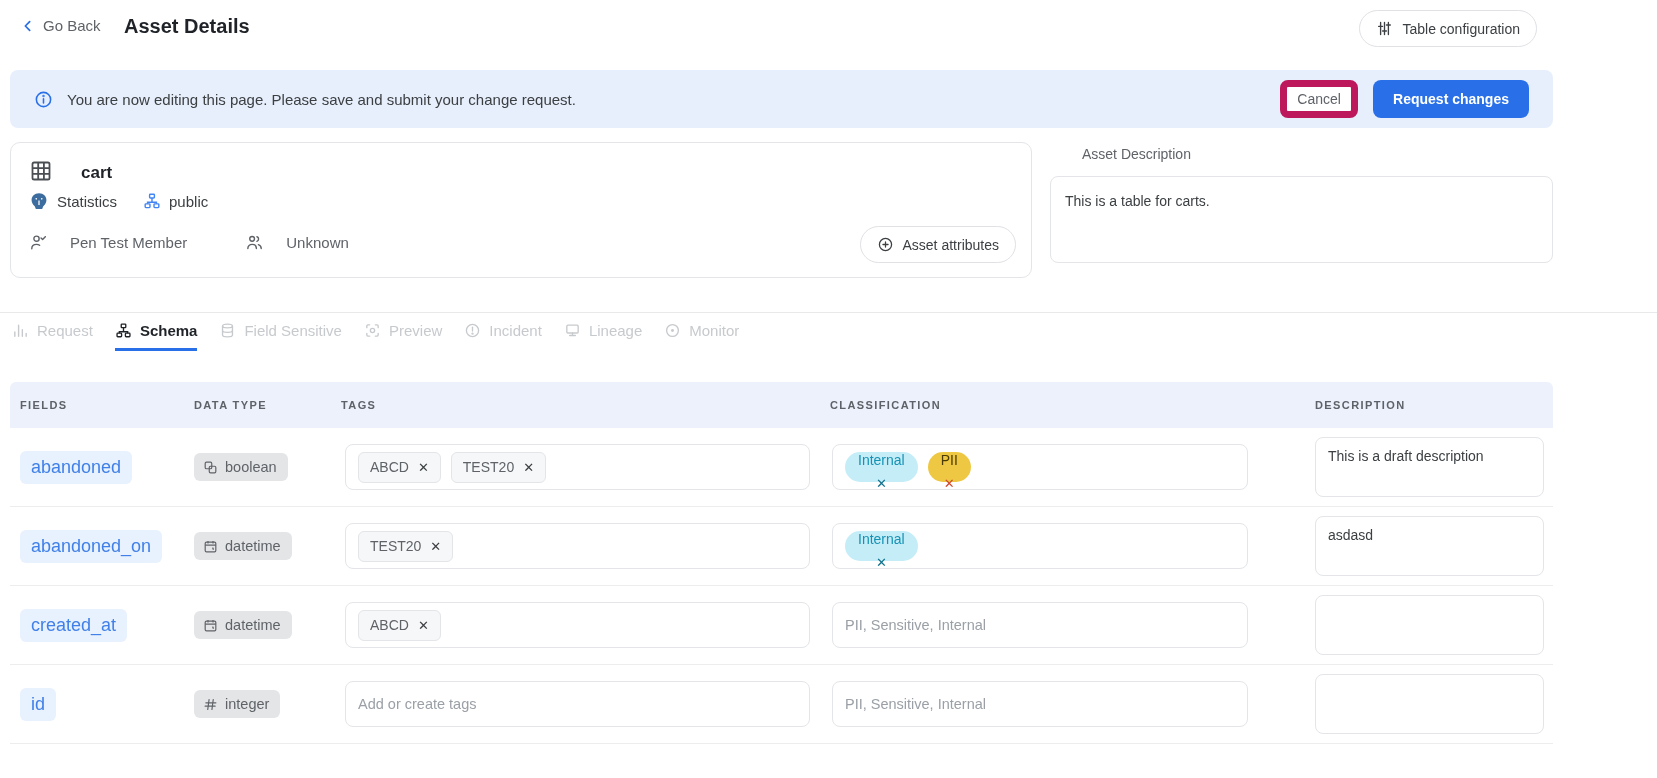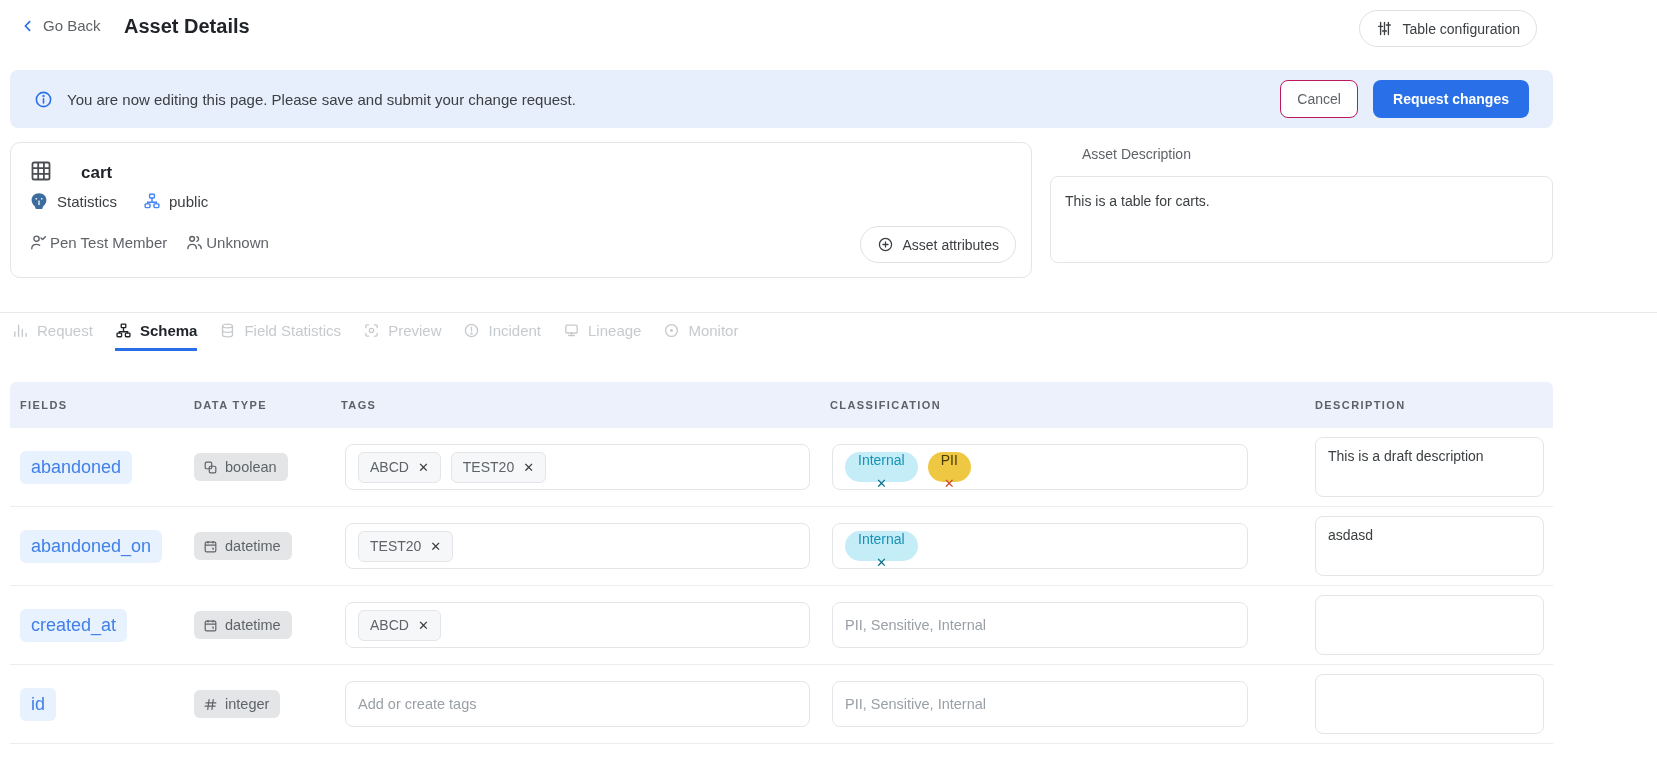--- a/index.html
+++ b/index.html
@@ -15,34 +15,34 @@
   .btn-outline { display:inline-flex; align-items:center; gap:9px; border:1px solid #dfe1e5;
     border-radius:19px; background:#fff; color:#3c4043; font-size:14px; padding:0 16px; height:37px; cursor:pointer; }
   .config-btn { position:absolute; right:120px; top:10px; }
 
   
   .banner { position:absolute; left:10px; top:70px; width:1543px; height:58px; background:#e8effc;
     border-radius:8px; display:flex; align-items:center; }
   .banner .info { margin-left:24px; display:flex; }
   .banner .msg { margin-left:14px; font-size:15px; color:#3c4043; }
   .banner .actions { margin-left:auto; display:flex; gap:15px; align-items:center; margin-right:24px; }
-  .btn-cancel { width:78px; height:38px; background:#fff; border:1px solid #be185d; border-radius:8px;
+  .btn-cancel { width:78px; height:38px; background:#fff; border:7px solid #be185d; border-radius:8px;
     color:#5f6368; font-size:14px; cursor:pointer; }
   .btn-primary { height:38px; padding:0 20px; background:#2970e8; border:none; border-radius:8px;
     color:#fff; font-size:14px; font-weight:600; cursor:pointer; }
 
   
   .asset-card { position:absolute; left:10px; top:142px; width:1022px; height:136px;
     border:1px solid #e3e5e8; border-radius:10px; background:#fff; }
   .asset-name-row { position:absolute; left:18px; top:16px; display:flex; align-items:flex-end; gap:28px; }
   .asset-name { font-size:17px; font-weight:700; color:#1f2328; }
   .asset-src-row { position:absolute; left:18px; top:48px; display:flex; align-items:center; gap:8px;
     font-size:15px; color:#3c4043; }
   .asset-src-row .sep { width:10px; }
-  .asset-people-row { position:absolute; left:18px; top:90px; display:flex; align-items:center; gap:2px;
+  .asset-people-row { position:absolute; left:18px; top:90px; display:flex; align-items:center; gap:22px;
     font-size:15px; color:#5f6368; }
   .asset-people-row .sep { width:14px; }
   .attr-btn { position:absolute; right:15px; top:83px; }
 
   
   .desc-label { position:absolute; left:1050px; top:146px; font-size:14px; color:#5f6368;margin-left:32px; }
   .desc-box { position:absolute; left:1050px; top:176px; width:503px; height:87px;
     border:1px solid #e3e5e8; border-radius:8px; padding:16px 14px; font-size:14px; color:#3c4043; }
 
   
@@ -211,21 +211,21 @@
     <span>Schema</span>
   </div>
   <div class="tab">
     <span>
         <svg width="17" height="17" viewBox="0 0 24 24" fill="none" stroke="currentColor" stroke-width="1.9">
           <ellipse cx="12" cy="5.6" rx="7" ry="2.6"></ellipse>
           <path d="M5 5.6v12.8c0 1.4 3.1 2.6 7 2.6s7-1.2 7-2.6V5.6"></path>
           <path d="M5 12c0 1.4 3.1 2.6 7 2.6s7-1.2 7-2.6"></path>
         </svg>
       </span>
-    <span>Field Statistics</span>
+    <span>Field Sensitive</span>
   </div>
   <div class="tab">
     <span>
         <svg width="17" height="17" viewBox="0 0 24 24" fill="none" stroke="currentColor" stroke-width="1.9" stroke-linecap="round">
           <path d="M4 8V5.5A1.5 1.5 0 0 1 5.5 4H8M16 4h2.5A1.5 1.5 0 0 1 20 5.5V8M20 16v2.5a1.5 1.5 0 0 1-1.5 1.5H16M8 20H5.5A1.5 1.5 0 0 1 4 18.5V16"></path>
           <circle cx="12" cy="12" r="3"></circle>
         </svg>
       </span>
     <span>Preview</span>
   </div>

